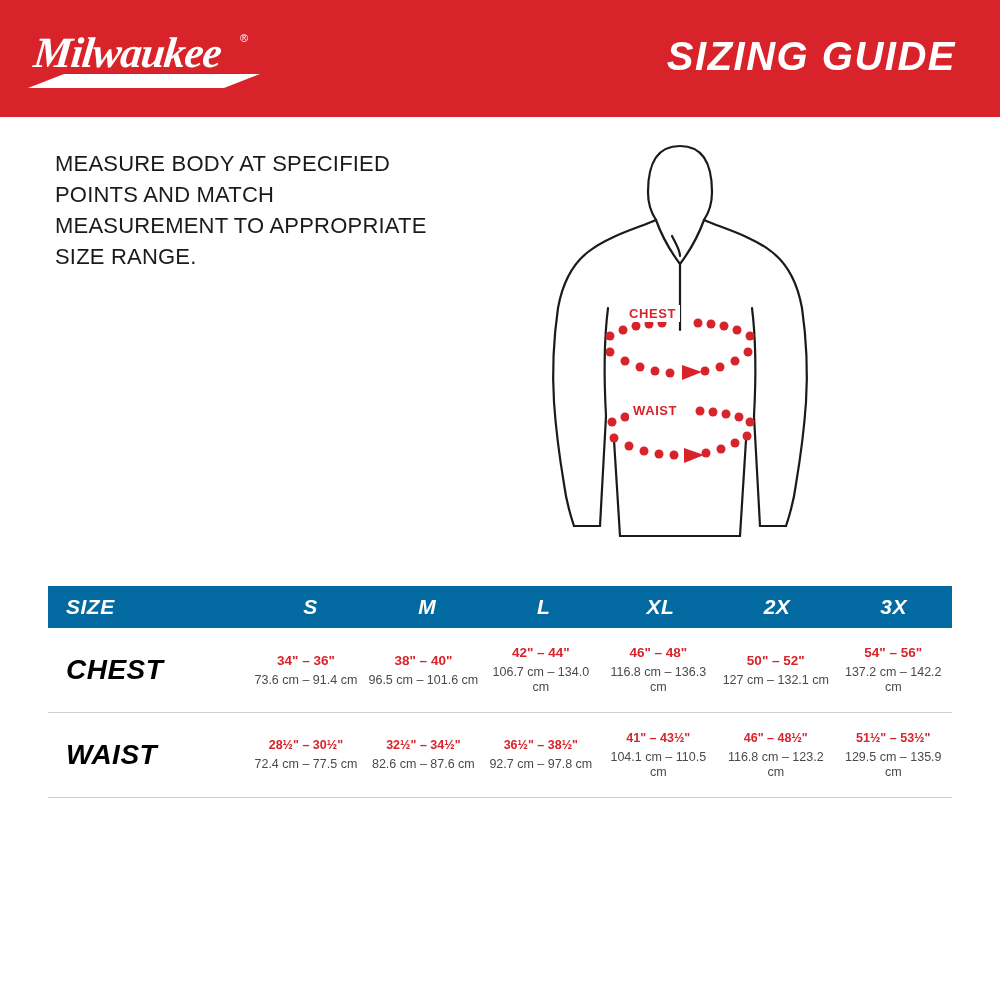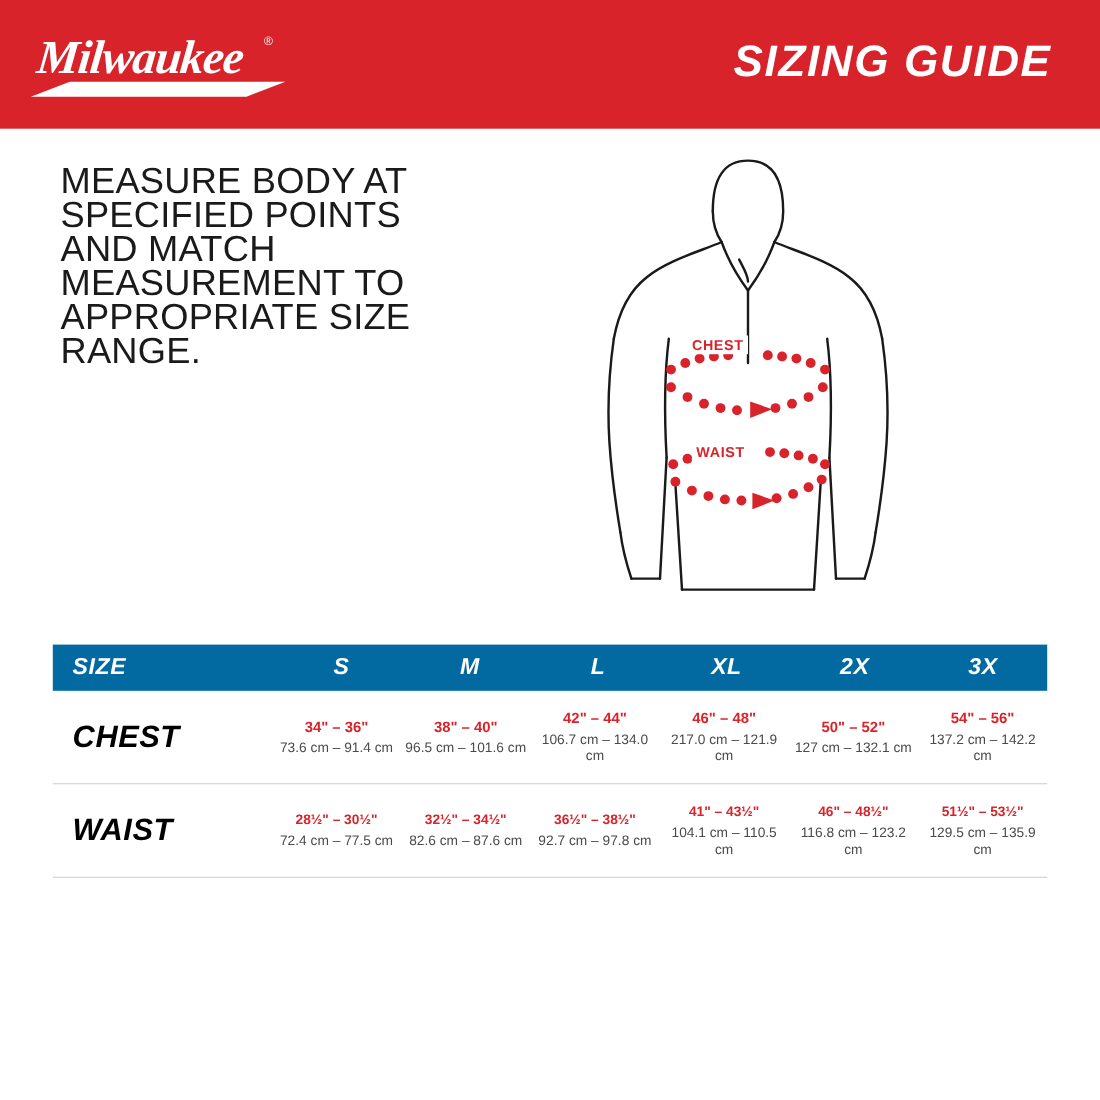--- a/index.html
+++ b/index.html
@@ -72,21 +72,21 @@
     letter-spacing: 1.5px;
     font-family: "Liberation Sans", sans-serif;
   }
 
   
   .instructions {
     position: absolute;
     left: 55px;
     top: 148px;
     width: 380px;
-    font-size: 33px;
+    font-size: 22px;
     line-height: 31px;
     color: #1a1a1a;
     letter-spacing: 0.2px;
   }
 
   
   .figure {
     position: absolute;
     left: 530px;
     top: 140px;
@@ -288,21 +288,21 @@
     <div class="cell-size">
       <div class="imperial">38" – 40"</div>
       <div class="metric">96.5 cm – 101.6 cm</div>
     </div>
     <div class="cell-size">
       <div class="imperial">42" – 44"</div>
       <div class="metric">106.7 cm – 134.0 cm</div>
     </div>
     <div class="cell-size">
       <div class="imperial">46" – 48"</div>
-      <div class="metric">217.0 cm – 121.9 cm</div>
+      <div class="metric">116.8 cm – 136.3 cm</div>
     </div>
     <div class="cell-size">
       <div class="imperial">50" – 52"</div>
       <div class="metric">127 cm –  132.1 cm</div>
     </div>
     <div class="cell-size">
       <div class="imperial">54" – 56"</div>
       <div class="metric">137.2 cm – 142.2 cm</div>
     </div>
   </div>

